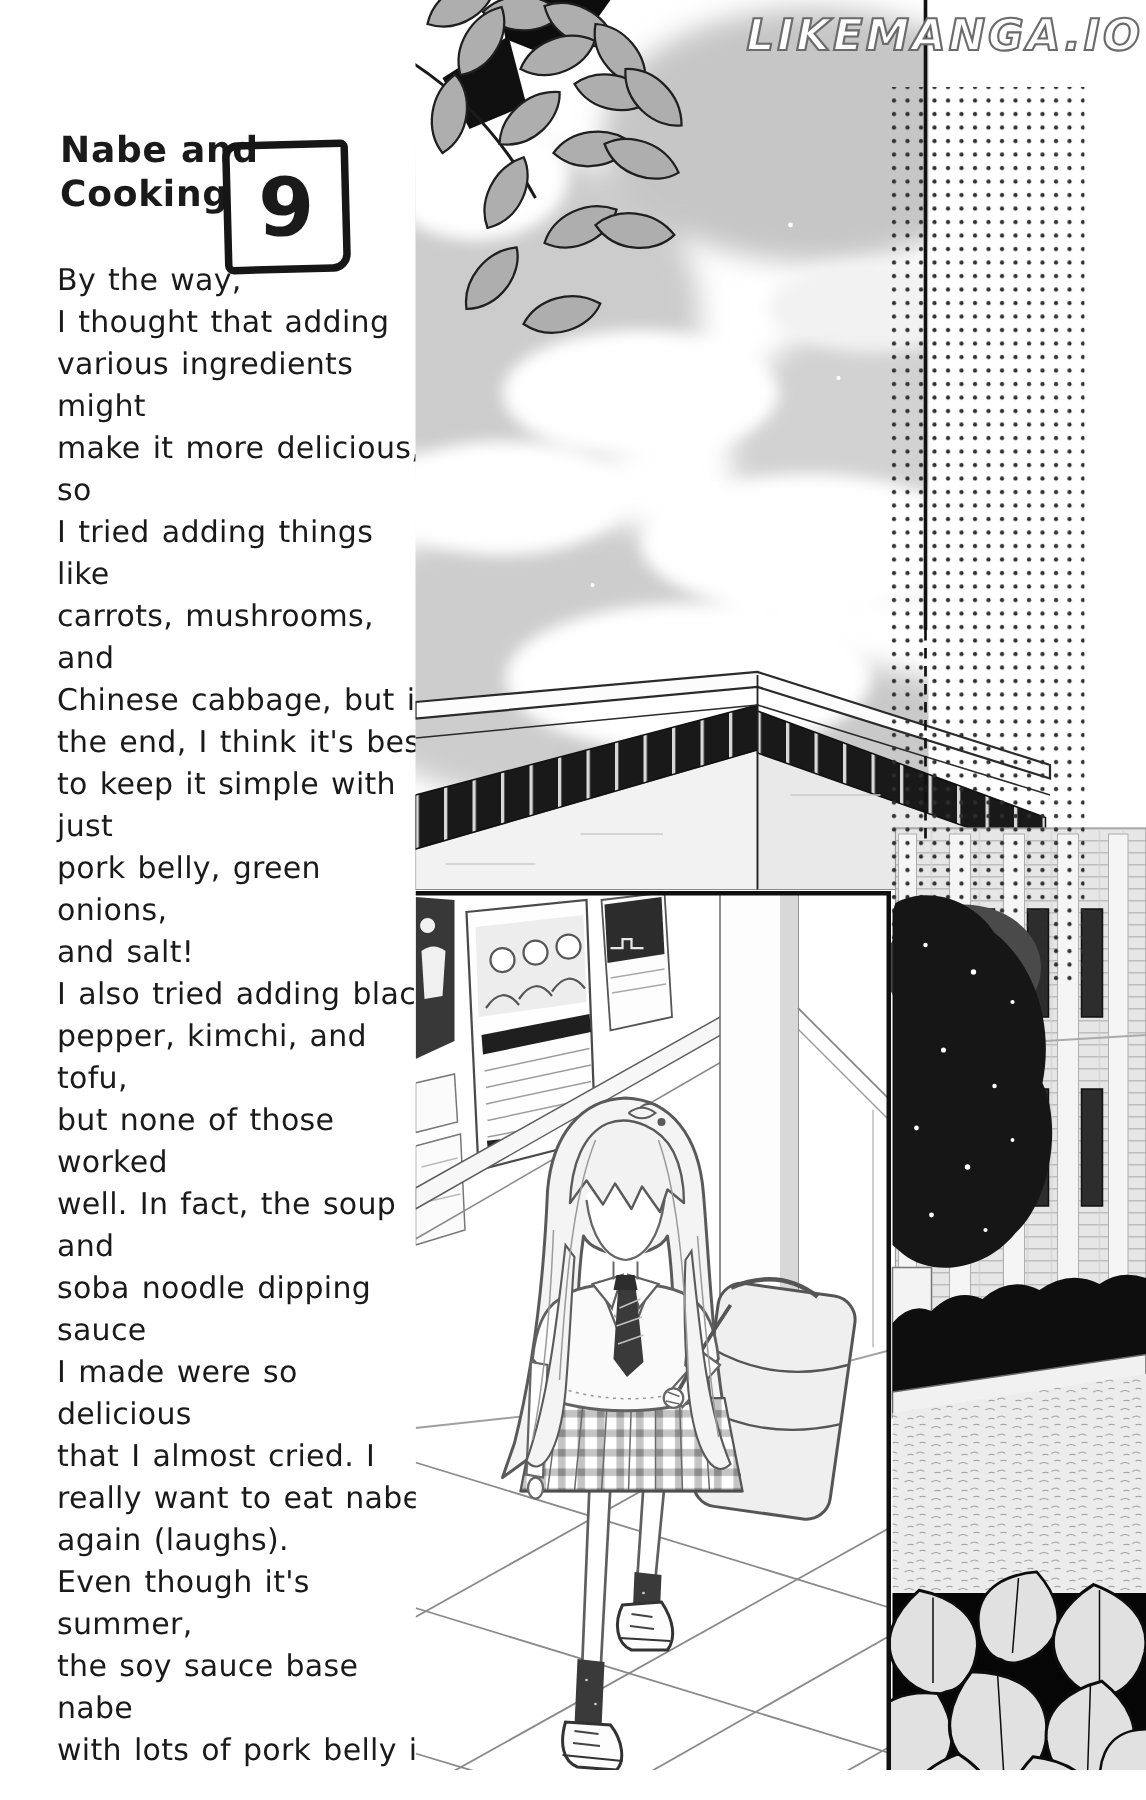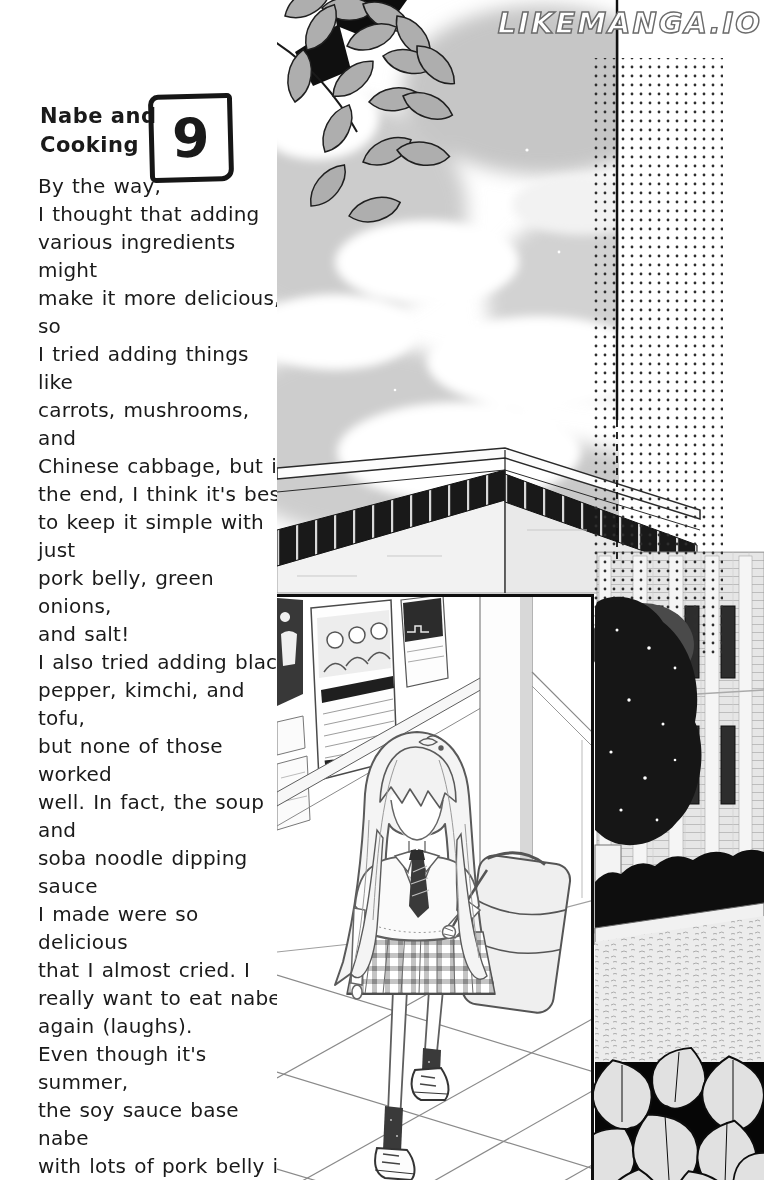--- a/index.html
+++ b/index.html
@@ -1,19 +1,19 @@
 <!DOCTYPE html>
 <html><head>
 <meta charset="utf-8">
 <style>
   html,body{margin:0;padding:0;background:#fff;}
   .page{position:relative;width:764px;height:1180px;background:#ffffff;overflow:hidden;
         font-family:"DejaVu Sans",sans-serif;color:#1a1a1a;}
   
-  .title-block{position:absolute;left:40px;top:102px;font-size:21px;font-weight:bold;
+  .title-block{position:absolute;left:40px;top:86px;font-size:24px;font-weight:bold;
                line-height:29px;letter-spacing:.5px;}
   .chapter-box{position:absolute;left:149px;top:94px;width:74px;height:78px;
                border:5px solid #161616;border-radius:10px 5px 12px 6px;
                transform:rotate(-1.5deg);display:flex;align-items:center;justify-content:center;}
   .chapter-num{font-size:54px;font-weight:bold;transform:rotate(2deg);}
   .note{position:absolute;left:38px;top:172px;width:252px;font-size:20px;
         line-height:28px;letter-spacing:.2px;word-spacing:1.5px;}
   .note .body-lines{white-space:pre-line;}
   .note .last{font-weight:bold;margin-top:17px;}
   

